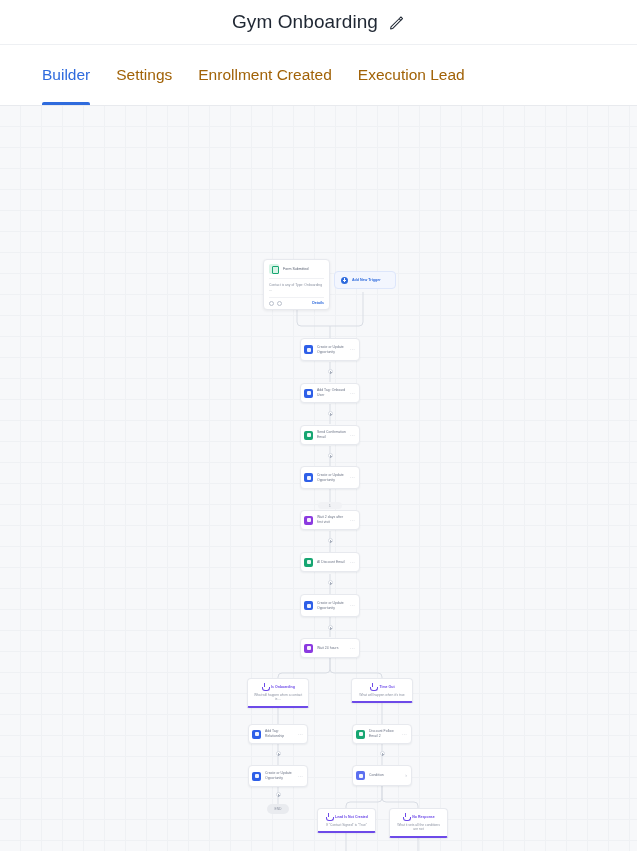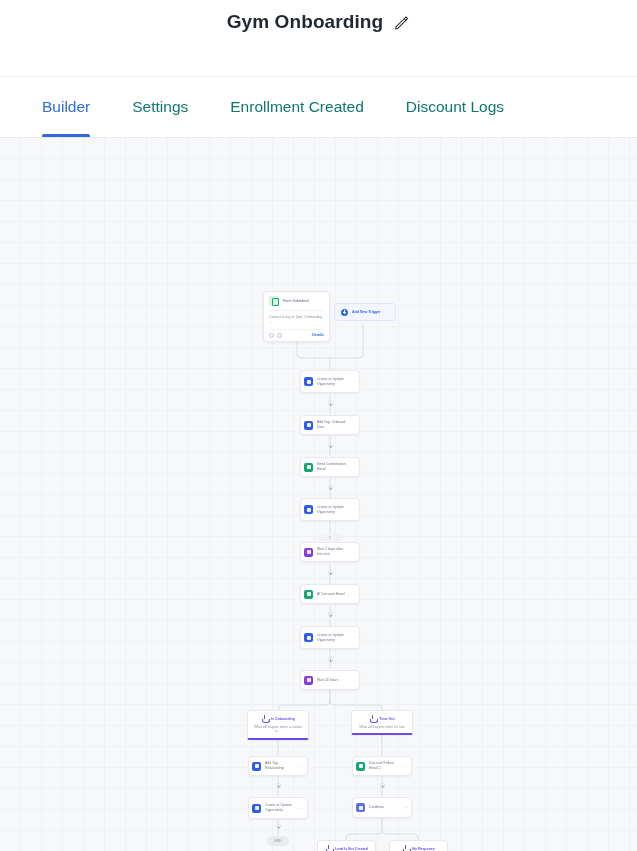--- a/index.html
+++ b/index.html
@@ -16,41 +16,40 @@
     background: #ffffff;
     display: flex;
     align-items: center;
     justify-content: center;
     position: relative;
   }
   .title-wrap { display: flex; align-items: center; gap: 10px; }
   .page-title {
     font-size: 19px;
     color: #1f2733;
-    font-weight: 700;
+    font-weight: 400;
     letter-spacing: .1px;
   }
   .pencil-icon { width: 17px; height: 17px; display: block; cursor: pointer; }
 
   
   .tabbar {
     height: 62px;
     background: #ffffff;
     border-top: 1px solid #eef0f3;
     border-bottom: 1px solid #e8eaee;
     display: flex;
     align-items: stretch;
     padding-left: 42px;
-    gap: 42px;
-    margin-top: 32px;
+    gap: 26px;
   }
   .tab {
     display: flex; align-items: center;
     font-size: 15.5px;
-    color: #0f766e;
+    color: #a16207;
     cursor: pointer;
     position: relative;
     white-space: nowrap;
   }
   .tab.active { color: #2f6bdd; }
   .tab.active:after {
     content: "";
     position: absolute; left: 0; right: 0; bottom: 0;
     height: 3px; background: #2f6bdd; border-radius: 2px 2px 0 0;
   }
@@ -261,21 +260,21 @@
   <div class="tab active">
       <span>Builder</span>
     </div>
   <div class="tab">
       <span>Settings</span>
     </div>
   <div class="tab">
       <span>Enrollment Created</span>
     </div>
   <div class="tab">
-      <span>Discount Logs</span>
+      <span>Execution Lead</span>
     </div>
 </div>
 
 <div class="canvas">
   <div class="flow">
 
     <svg class="edges">
       <g stroke="#d9dde4" stroke-width="1" fill="none">
 
         <path d="M297 196 L297 216 Q297 220 301 220 L359 220 Q363 220 363 216 L363 186"></path>

